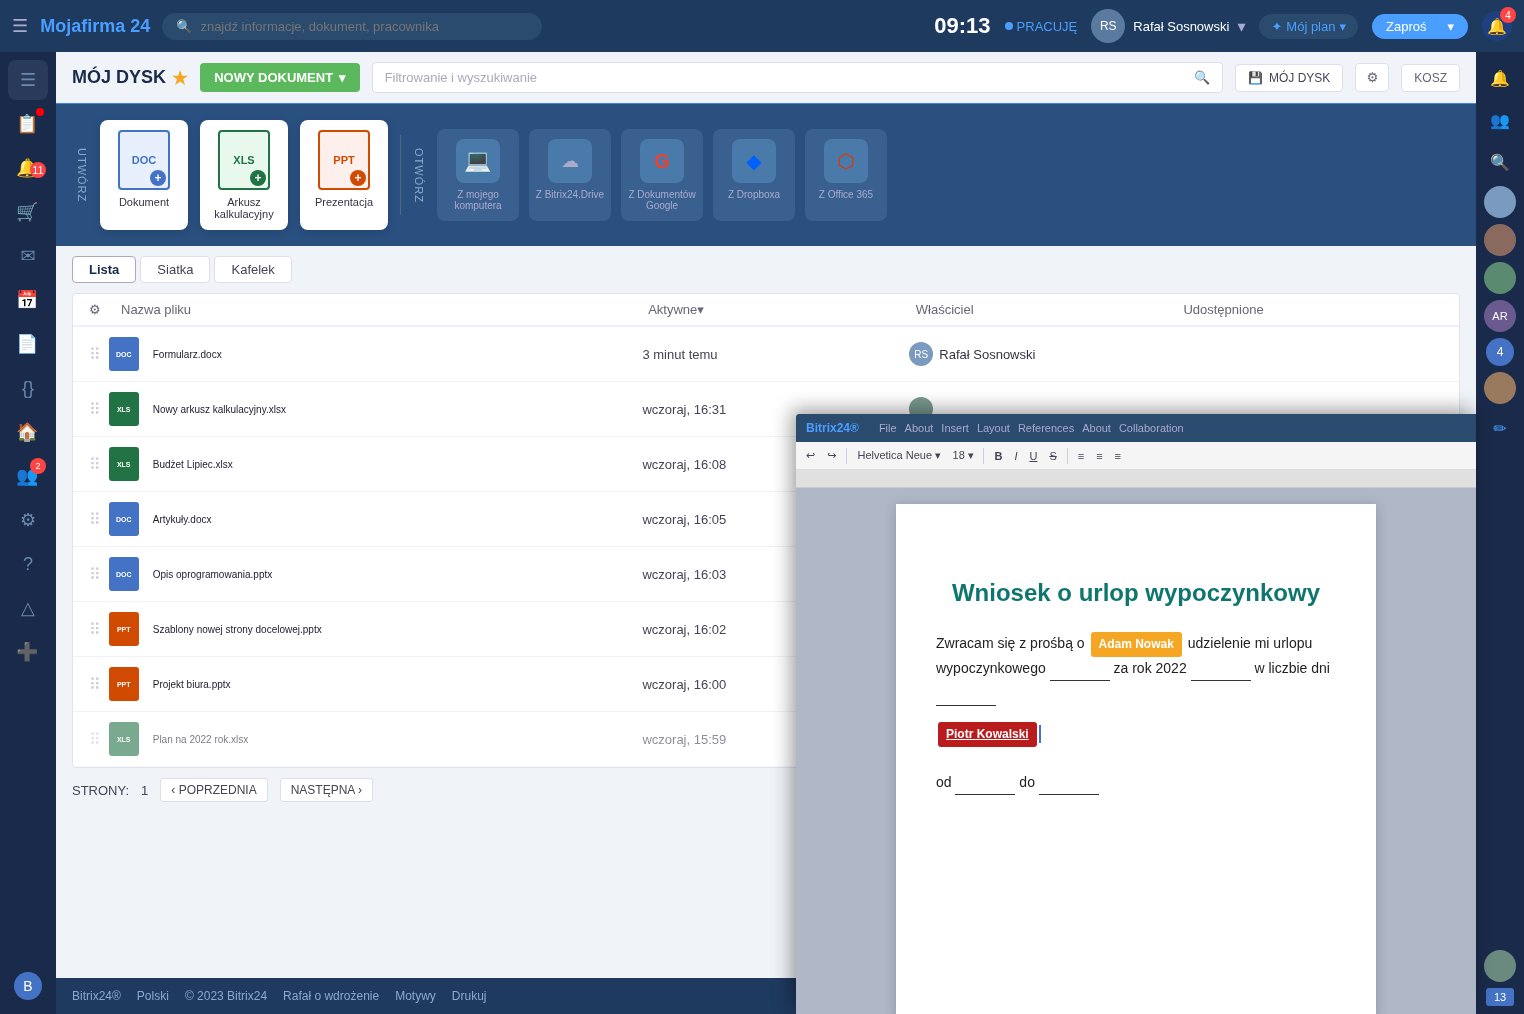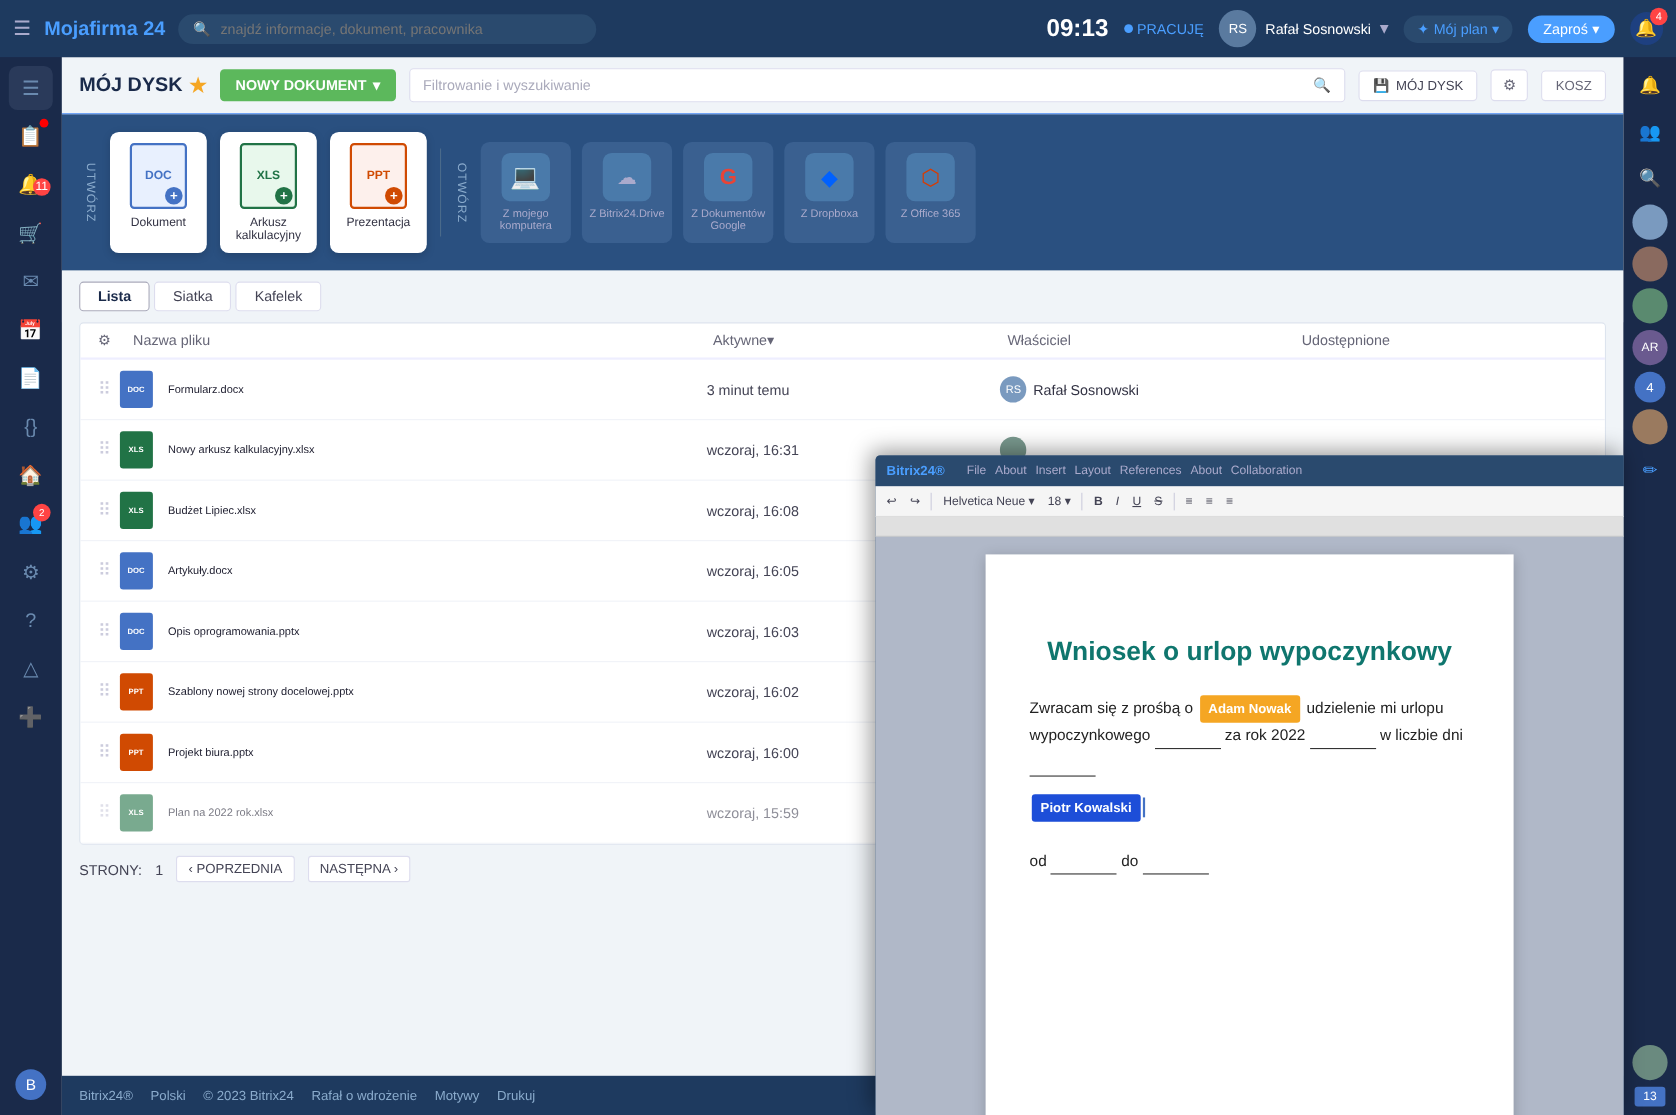--- a/index.html
+++ b/index.html
@@ -60,21 +60,21 @@
     .btn-invite {
       background: #4a9eff;
       color: white;
       border: none;
       border-radius: 16px;
       padding: 5px 14px;
       font-size: 13px;
       cursor: pointer;
       display: flex;
       align-items: center;
-      gap: 4px;
+      gap: 21px;
     }
     .notif-btn {
       background: #1e4080;
       color: white;
       border: none;
       border-radius: 50%;
       width: 30px;
       height: 30px;
       cursor: pointer;
       position: relative;
@@ -462,21 +462,21 @@
     .comment-tag {
       display: inline-block;
       padding: 2px 8px;
       border-radius: 3px;
       font-size: 12px;
       font-weight: bold;
       color: white;
       margin: 0 2px;
     }
     .comment-orange { background: #f5a623; }
-    .comment-blue { background: #1d4ed8; }
+    .comment-blue { background: #b91c1c; text-decoration: underline; }
     .underline-field { border-bottom: 1px solid #333; display: inline-block; min-width: 60px; }
     .cursor-line {
       display: inline-block;
       width: 2px;
       height: 18px;
       background: #4472c4;
       vertical-align: middle;
       animation: blink 1s step-end infinite;
     }
     @keyframes blink { 50% { opacity: 0; } }

